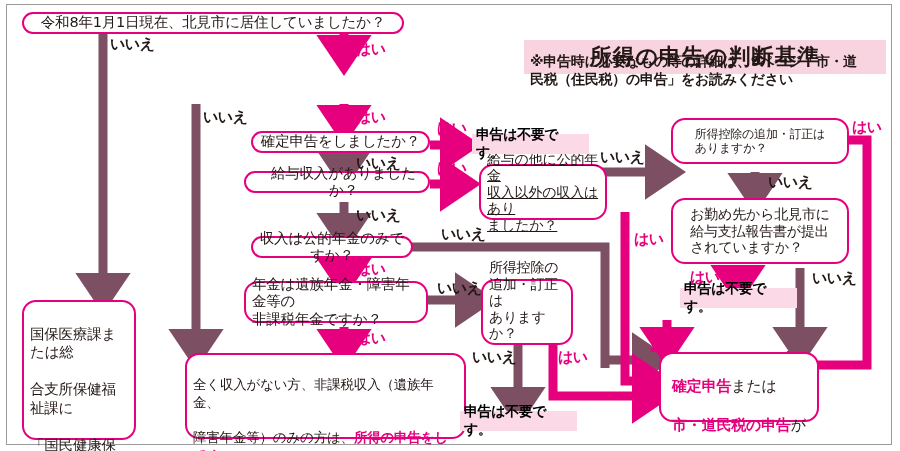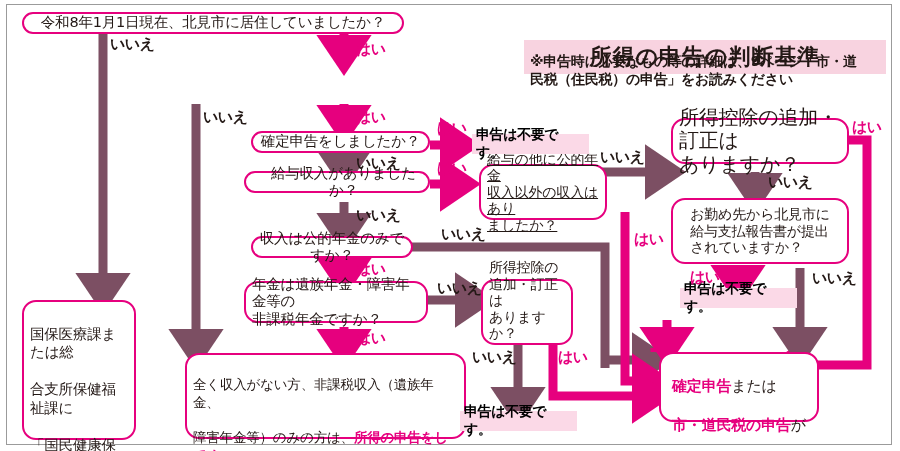--- a/index.html
+++ b/index.html
@@ -124,21 +124,21 @@
 ましたか？</span>
   </div>
 
   <div class="node" style="left:481px;top:279px;width:92px;height:66px;align-items:flex-end;">
     <span class="txt" style="font-size:14px;">所得控除の
 追加・訂正は
 ありますか？</span>
   </div>
 
   <div class="node" style="left:671px;top:118px;width:178px;height:46px;">
-    <span class="txt" style="font-size:20px;">所得控除の追加・訂正は
+    <span class="txt" style="font-size:12px;">所得控除の追加・訂正は
 ありますか？</span>
   </div>
 
   <div class="node" style="left:671px;top:198px;width:178px;height:66px;">
     <span class="txt" style="font-size:14px;">お勤め先から北見市に
 給与支払報告書が提出
 されていますか？</span>
   </div>
 
   <div class="node" style="left:22px;top:300px;width:114px;height:140px;align-items:flex-start;">

